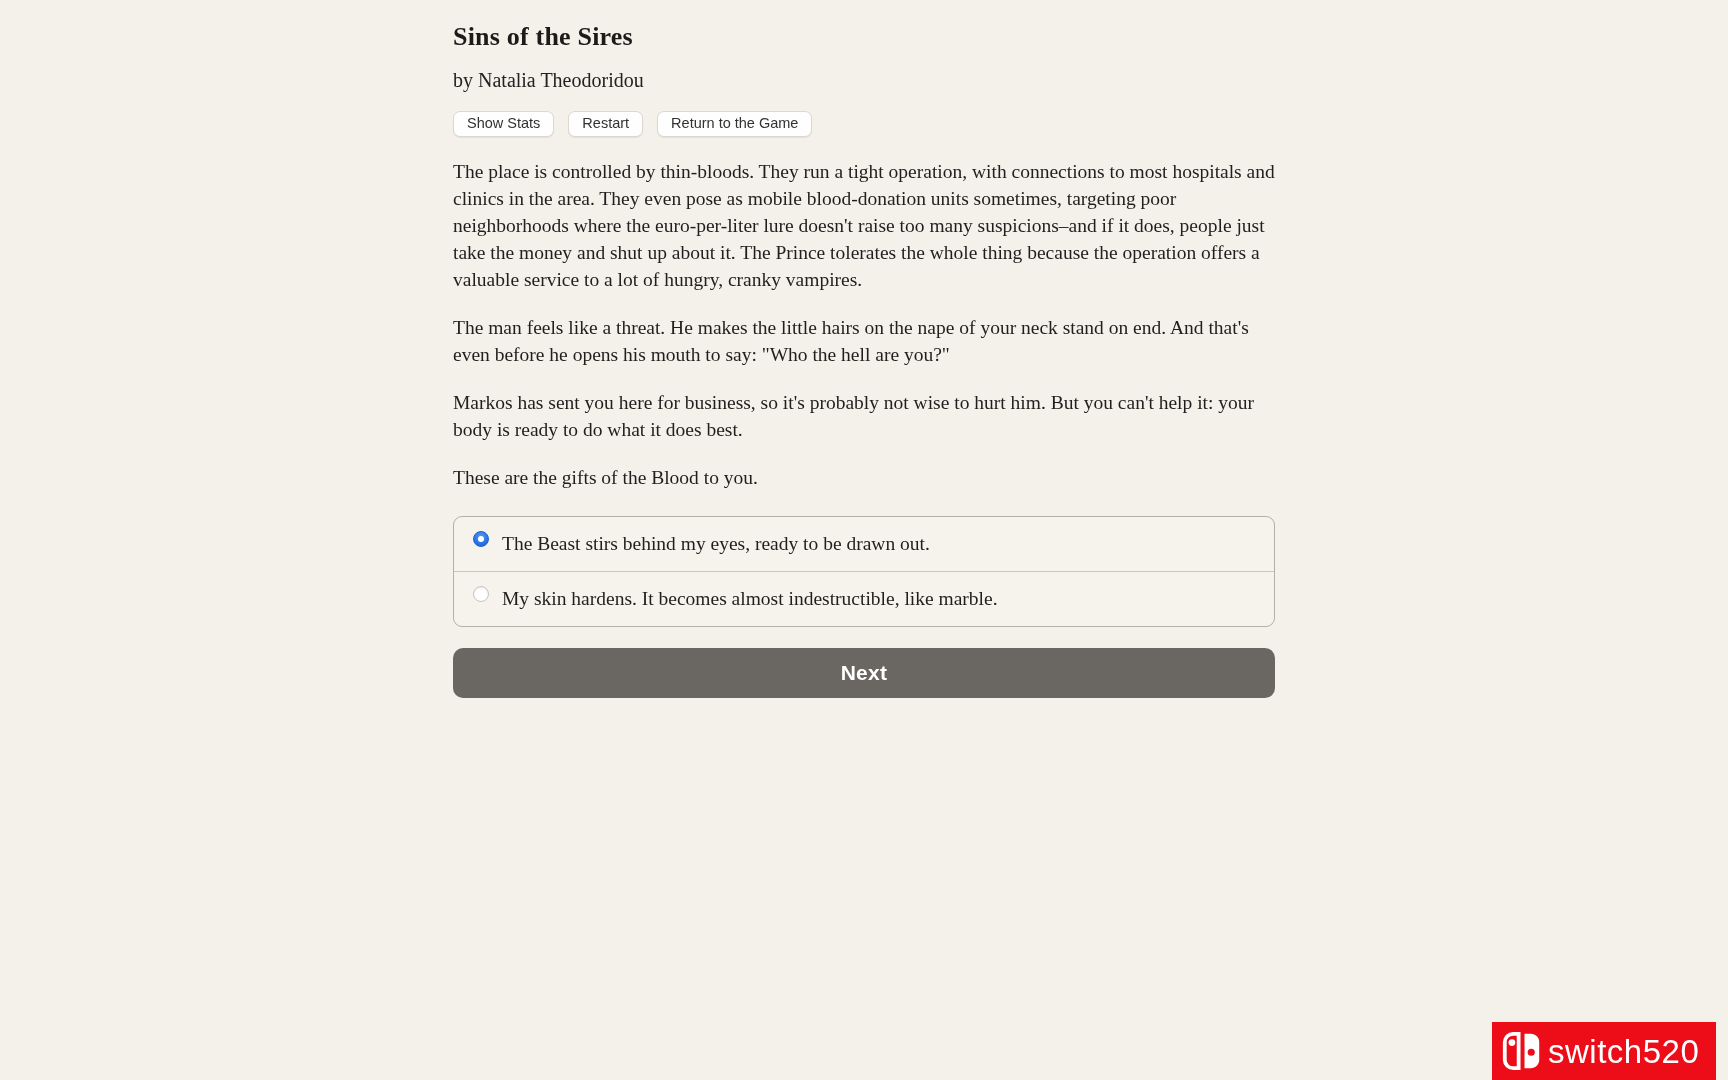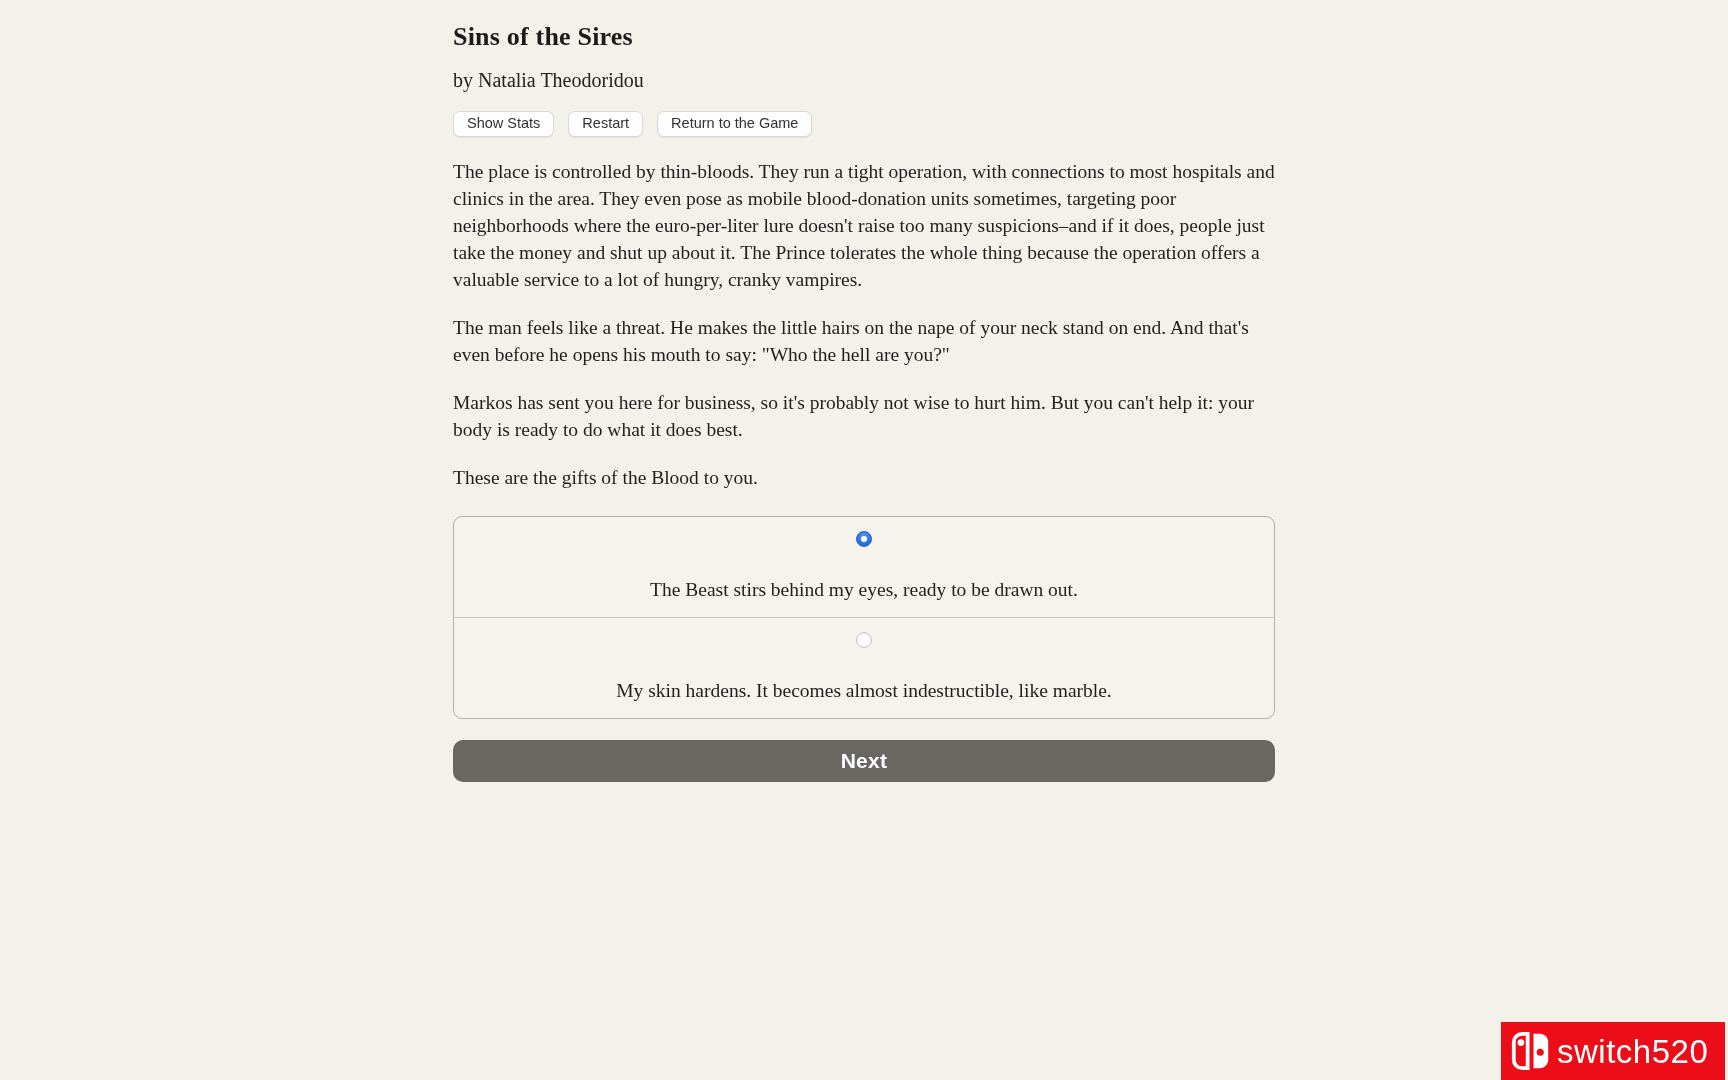--- a/index.html
+++ b/index.html
@@ -55,26 +55,25 @@
   }
   .choices {
     margin-top: 25px;
     border: 1px solid #b3afa9;
     border-radius: 9px;
     background: #f6f2ec;
     overflow: hidden;
   }
   .choice {
     display: flex;
-    align-items: center;
-    gap: 30px;
+    align-items: flex-start;
+    gap: 13px;
     padding: 14px 19px;
     border-top: 1px solid #c9c5bf;
     cursor: pointer;
-    flex-direction: column;
   }
   .choice:first-child { border-top: none; }
   .choice-label {
     font-size: 19.5px;
     color: #201f1d;
     line-height: 26px;
   }
   .radio {
     width: 16px; height: 16px;
     border-radius: 50%;
@@ -94,34 +93,34 @@
     position: absolute;
     width: 6px; height: 6px;
     border-radius: 50%;
     background: #ffffff;
     top: 4px; left: 4px;
   }
   .next-button {
     display: block;
     width: 100%;
     margin-top: 21px;
-    height: 42px;
+    height: 50px;
     background: #6a6661;
     border: none;
     border-radius: 10px;
     color: #ffffff;
     font-family: "Liberation Sans", sans-serif;
     font-size: 21px;
     font-weight: 700;
     cursor: pointer;
     letter-spacing: 0.3px;
   }
   .watermark {
     position: fixed;
-    right: 3px; bottom: 0;
+    right: 12px; bottom: 0;
     width: 224px; height: 58px;
     background: #ec0d18;
     display: flex;
     align-items: center;
     gap: 5px;
     padding-left: 9px;
   }
   .watermark .wm-text {
     font-family: "Liberation Sans", sans-serif;
     font-size: 33px;

